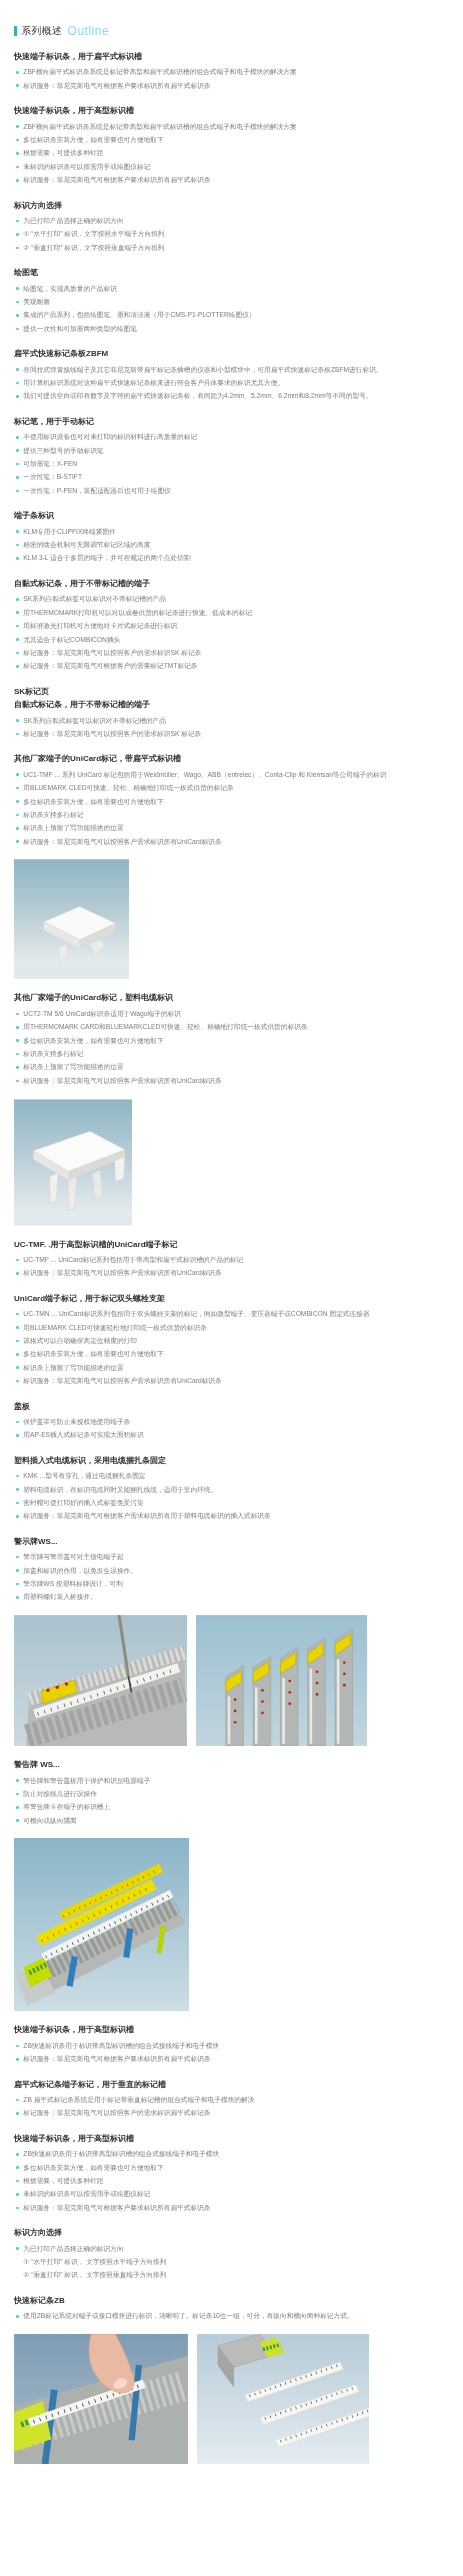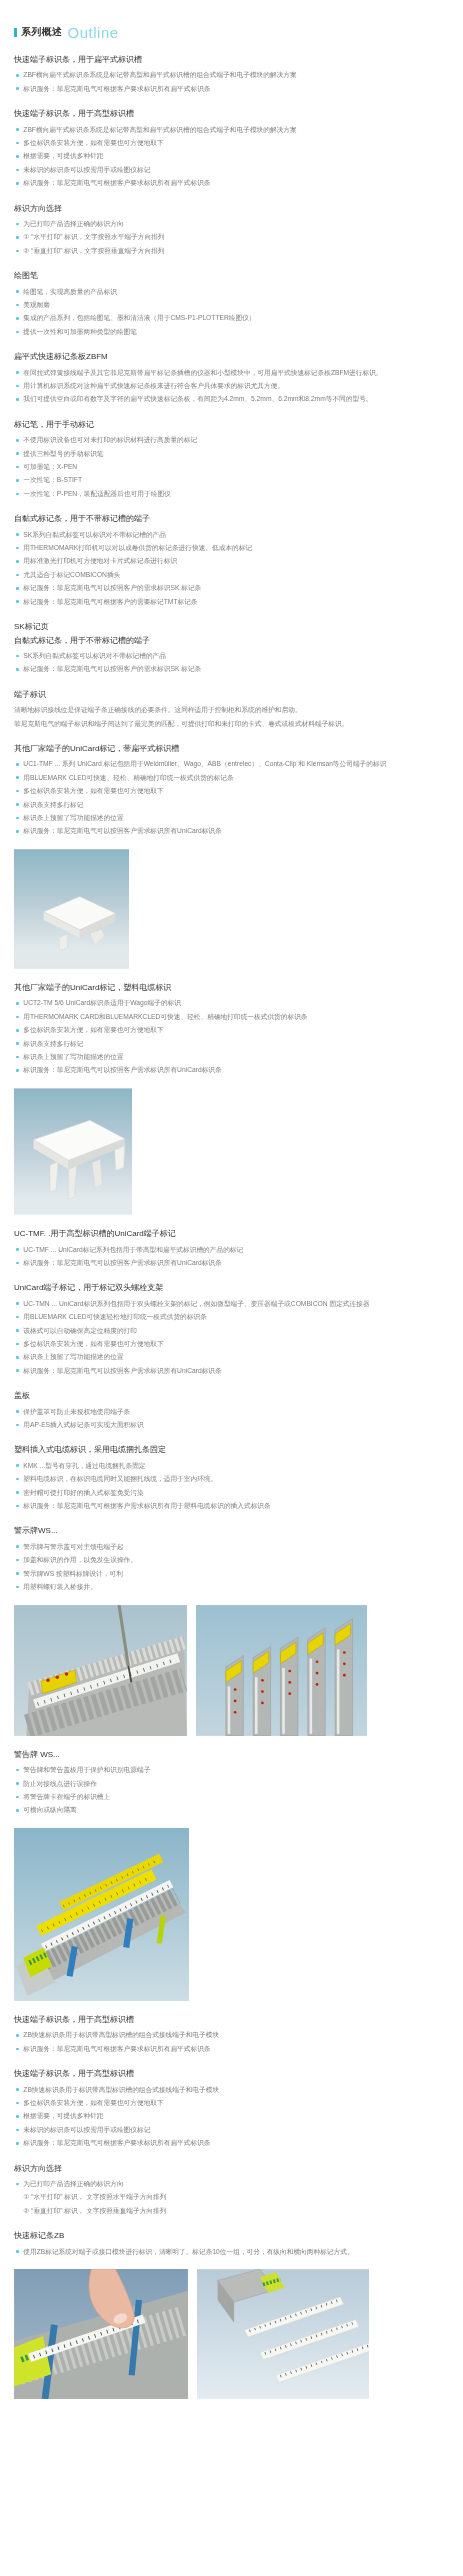--- a/index.html
+++ b/index.html
@@ -3,24 +3,24 @@
 <meta charset="utf-8">
 <style>
   html,body{margin:0;padding:0;background:#ffffff;}
   .page{
     width:464px;height:2690px;overflow:hidden;background:#ffffff;
     font-family:"Liberation Sans","DejaVu Sans",sans-serif;
     box-sizing:border-box;padding:24px 15.5px 0 14px;
   }
   .page-header{display:flex;align-items:center;margin-bottom:14px;}
   .accent-bar{display:inline-block;width:2.6px;height:9.8px;background:#2bb3c6;margin-right:4.6px;border-radius:0.5px;}
-  .title-cn{font-size:9.8px;font-weight:bold;color:#333333;letter-spacing:0.5px;}
-  .title-en{font-size:15px;color:#8ed8e6;margin-left:5.2px;letter-spacing:0.5px;}
+  .title-cn{font-size:9.8px;font-weight:normal;color:#333333;letter-spacing:0.5px;}
+  .title-en{font-size:12px;color:#8ed8e6;margin-left:5.2px;letter-spacing:0.5px;}
   section.section{margin:0 0 14px 0;}
-  h3.sec-heading{font-size:8px;font-weight:normal;color:#333333;margin:0 0 3.1px 0;line-height:10.3px;}
+  h3.sec-heading{font-size:8px;font-weight:bold;color:#333333;margin:0 0 3.1px 0;line-height:10.3px;}
   h3.sec-heading + h3.sec-heading{margin-top:1px;}
   .sec-para{font-size:6.7px;color:#7d7d7d;line-height:13.4px;margin:0;}
   ul.bullets{list-style:none;margin:0;padding:0;}
   ul.bullets li{position:relative;padding-left:9.3px;font-size:6.7px;color:#7d7d7d;line-height:13.4px;}
   ul.bullets li .dot{position:absolute;left:2.1px;top:5.7px;width:2.6px;height:2.6px;border-radius:50%;background:#5ec7d9;}
   .sub-item{padding-left:9.3px;font-size:6.7px;color:#7d7d7d;line-height:13.4px;}
   .img-row{display:flex;gap:9.3px;margin-top:11.3px;margin-bottom:9.3px;}
   figure.pimg{margin:0;padding:0;}
   figure.pimg svg{display:block;}
   .v-flat-clip{width:115px;height:120px;margin-left:23px;}
@@ -87,42 +87,45 @@
         <h3 class="sec-heading">标记笔，用于手动标记</h3>
         <ul class="bullets">
           <li><span class="dot"></span><span>不使用标识设备也可对未打印的标识材料进行高质量的标记</span></li>
           <li><span class="dot"></span><span>提供三种型号的手动标识笔</span></li>
           <li><span class="dot"></span><span>可加墨笔：X-PEN</span></li>
           <li><span class="dot"></span><span>一次性笔：B-STIFT</span></li>
           <li><span class="dot"></span><span>一次性笔：P-PEN，装配适配器后也可用于绘图仪</span></li>
         </ul>
       </section>
       <section class="section">
+        <h3 class="sec-heading">端子条标识</h3>
+        <ul class="bullets">
+          <li><span class="dot"></span><span>KLM专用于CLIPFIX终端紧固件</span></li>
+          <li><span class="dot"></span><span>精密的啮合机制可无限调节标记区域的高度</span></li>
+          <li><span class="dot"></span><span>KLM 3-L 适合于多层的端子，并可在规定的两个点处切割</span></li>
+        </ul>
+      </section>
+      <section class="section">
         <h3 class="sec-heading">自黏式标记条，用于不带标记槽的端子</h3>
         <ul class="bullets">
           <li><span class="dot"></span><span>SK系列自黏式标签可以标识对不带标记槽的产品</span></li>
           <li><span class="dot"></span><span>用THERMOMARK打印机可以对以成卷供货的标记条进行快速、低成本的标记</span></li>
           <li><span class="dot"></span><span>用标准激光打印机可方便地对卡片式标记条进行标识</span></li>
           <li><span class="dot"></span><span>尤其适合于标记COMBICON插头</span></li>
           <li><span class="dot"></span><span>标记服务：菲尼克斯电气可以按照客户的需求标识SK 标记条</span></li>
           <li><span class="dot"></span><span>标记服务：菲尼克斯电气可根据客户的需要标记TMT标记条</span></li>
         </ul>
       </section>
       <section class="section">
         <h3 class="sec-heading">SK标记页</h3>
         <h3 class="sec-heading">自黏式标记条，用于不带标记槽的端子</h3>
         <ul class="bullets">
           <li><span class="dot"></span><span>SK系列自黏式标签可以标识对不带标记槽的产品</span></li>
           <li><span class="dot"></span><span>标记服务：菲尼克斯电气可以按照客户的需求标识SK 标记条</span></li>
         </ul>
-      </section>
-      <section class="section">
-        <h3 class="sec-heading">端子标识</h3>
-        <p class="sec-para">清晰地标识接线位是保证端子条正确接线的必要条件。这同样适用于控制柜和系统的维护和启动。</p>
-        <p class="sec-para">菲尼克斯电气的端子标识和端子间达到了最完美的匹配，可提供打印和未打印的卡式、卷式或板式材料端子标识。</p>
       </section>
       <section class="section">
         <h3 class="sec-heading">其他厂家端子的UniCard标记，带扁平式标识槽</h3>
         <ul class="bullets">
           <li><span class="dot"></span><span>UC1-TMF ... 系列 UniCard 标记包括用于Weidmüller、Wago、ABB（entrelec）、Conta-Clip 和 Klemsan等公司端子的标识</span></li>
           <li><span class="dot"></span><span>用BLUEMARK CLED可快速、轻松、精确地打印统一板式供货的标记条</span></li>
           <li><span class="dot"></span><span>多位标识条安装方便，如有需要也可方便地取下</span></li>
           <li><span class="dot"></span><span>标识条支持多行标记</span></li>
           <li><span class="dot"></span><span>标识条上预留了写功能描述的位置</span></li>
           <li><span class="dot"></span><span>标识服务：菲尼克斯电气可以按照客户需求标识所有UniCard标识条</span></li>
@@ -326,20 +329,27 @@
         </div>
       </section>
       <section class="section">
         <h3 class="sec-heading">快速端子标识条，用于高型标识槽</h3>
         <ul class="bullets">
           <li><span class="dot"></span><span>ZB快速标识条用于标识带高型标识槽的组合式接线端子和电子模块</span></li>
           <li><span class="dot"></span><span>标识服务：菲尼克斯电气可根据客户要求标识所有扁平式标识条</span></li>
         </ul>
       </section>
       <section class="section">
+        <h3 class="sec-heading">扁平式标记条端子标记，用于垂直的标记槽</h3>
+        <ul class="bullets">
+          <li><span class="dot"></span><span>ZB 扁平式标记条系统是用于标记带垂直标记槽的组合式端子和电子模块的解决</span></li>
+          <li><span class="dot"></span><span>标记服务：菲尼克斯电气可以按照客户的需求标识扁平式标记条</span></li>
+        </ul>
+      </section>
+      <section class="section">
         <h3 class="sec-heading">快速端子标识条，用于高型标识槽</h3>
         <ul class="bullets">
           <li><span class="dot"></span><span>ZB快速标识条用于标识带高型标识槽的组合式接线端子和电子模块</span></li>
           <li><span class="dot"></span><span>多位标识条安装方便，如有需要也可方便地取下</span></li>
           <li><span class="dot"></span><span>根据需要，可提供多种针距</span></li>
           <li><span class="dot"></span><span>未标识的标识条可以按需用手或绘图仪标记</span></li>
           <li><span class="dot"></span><span>标识服务：菲尼克斯电气可根据客户要求标识所有扁平式标识条</span></li>
         </ul>
       </section>
       <section class="section">

